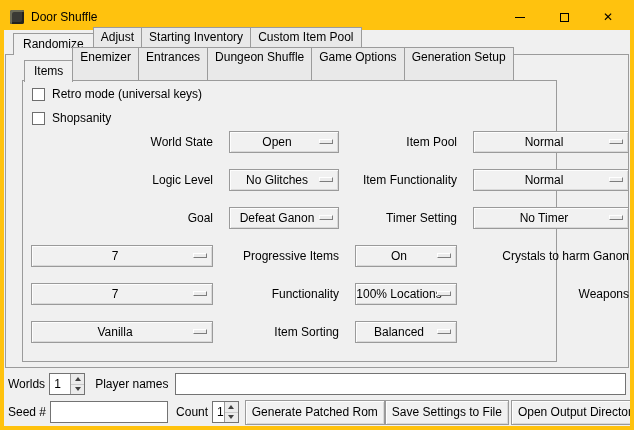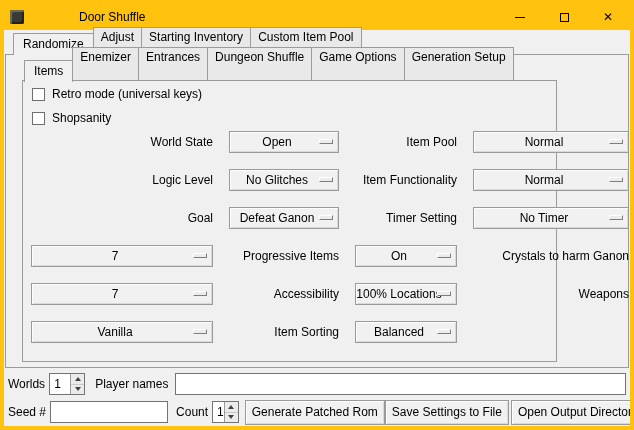--- a/index.html
+++ b/index.html
@@ -17,21 +17,20 @@
     overflow: hidden;
     background: var(--content-bg, #f0f0f0);
   }
   
   .titlebar {
     height: 26px;
     background: var(--titlebar, #ffc20e);
     display: flex;
     align-items: center;
     padding-left: 6px;
-    gap: 48px;
   }
   .app-icon {
     width: 14px; height: 14px;
     background: #3a3a34;
     border-radius: 2px;
     box-shadow: inset 2px 2px 0 #6b6b55, inset -2px -2px 0 #22221d;
     flex: 0 0 auto;
   }
   .title-text { margin-left: 7px; white-space: nowrap; }
   .win-controls { margin-left: auto; display: flex; height: 100%; }
@@ -227,21 +226,21 @@
         <button class="dd">
           <span class="ddv">On</span>
           <span class="ddi"></span>
         </button>
 
         <label class="lab">Crystals to harm Ganon</label>
         <button class="dd">
           <span class="ddv">7</span>
           <span class="ddi"></span>
         </button>
-        <label class="lab">Accessibility</label>
+        <label class="lab">Functionality</label>
         <button class="dd">
           <span class="ddv">100% Locations</span>
           <span class="ddi"></span>
         </button>
 
         <label class="lab">Weapons</label>
         <button class="dd">
           <span class="ddv">Vanilla</span>
           <span class="ddi"></span>
         </button>

